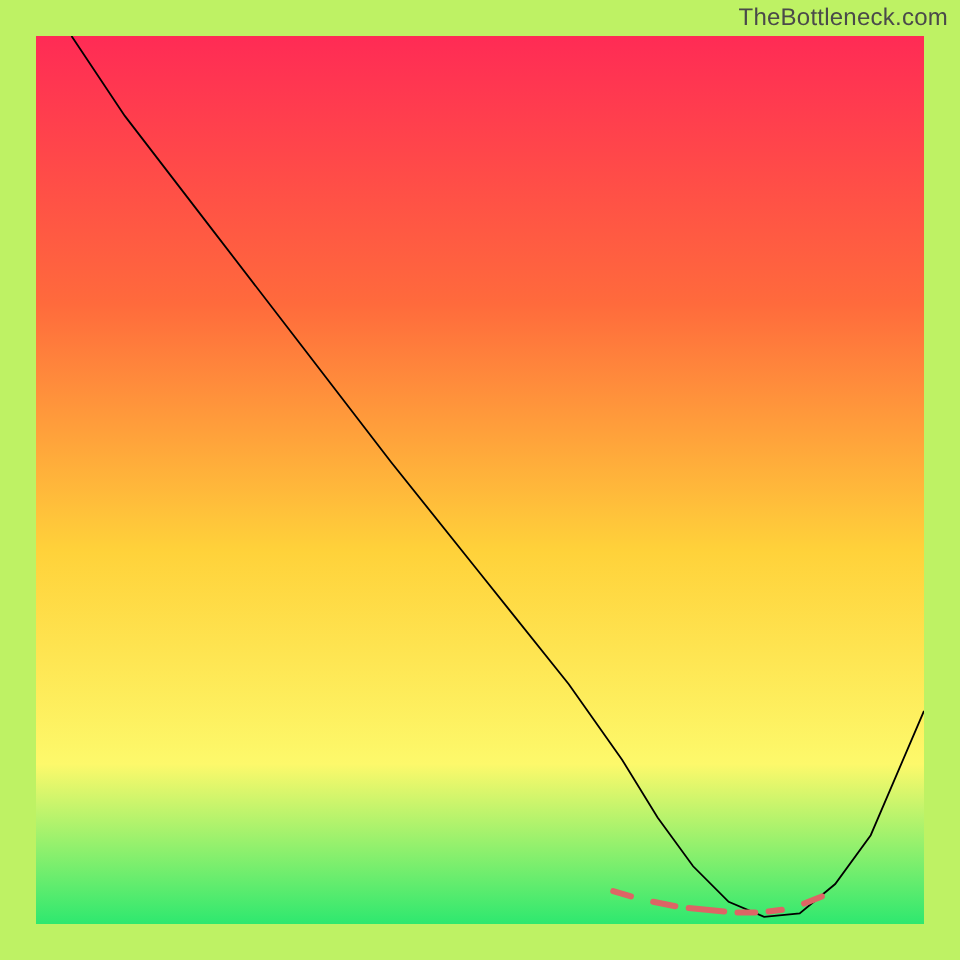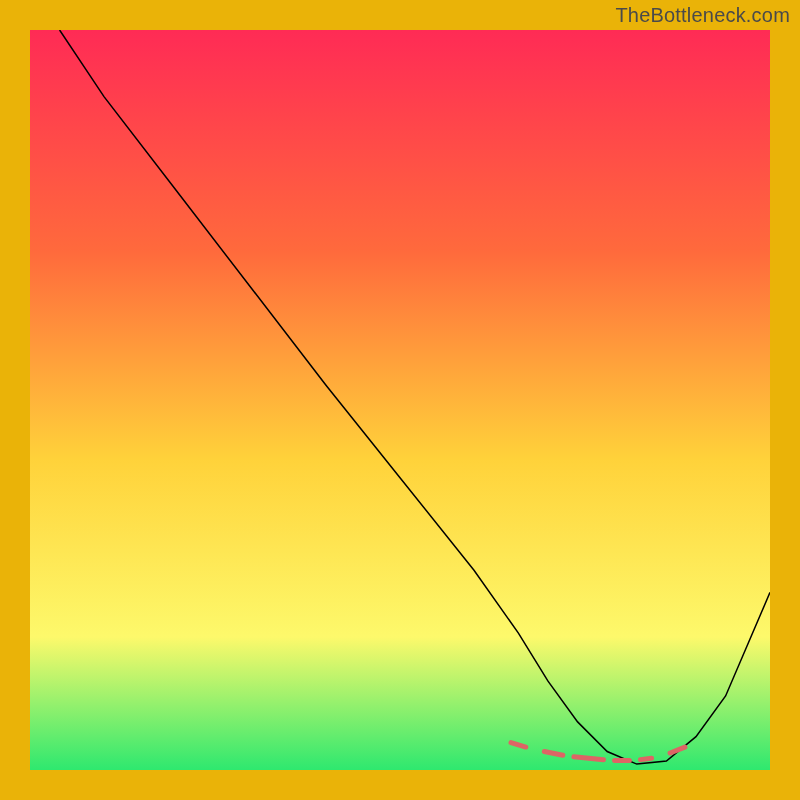--- a/index.html
+++ b/index.html
@@ -8,21 +8,21 @@
     width: 800px;
     height: 800px;
     background: #000;
     overflow: hidden;
     font-family: Arial, Helvetica, sans-serif;
   }
   .frame {
     position: relative;
     width: 800px;
     height: 800px;
-    background: #eab308;
+    background: #bef264;
   }
   .watermark {
     position: absolute;
     top: 4px;
     right: 10px;
     color: #4a4a4a;
     font-size: 20px;
     font-weight: 500;
     letter-spacing: 0.2px;
     z-index: 10;

